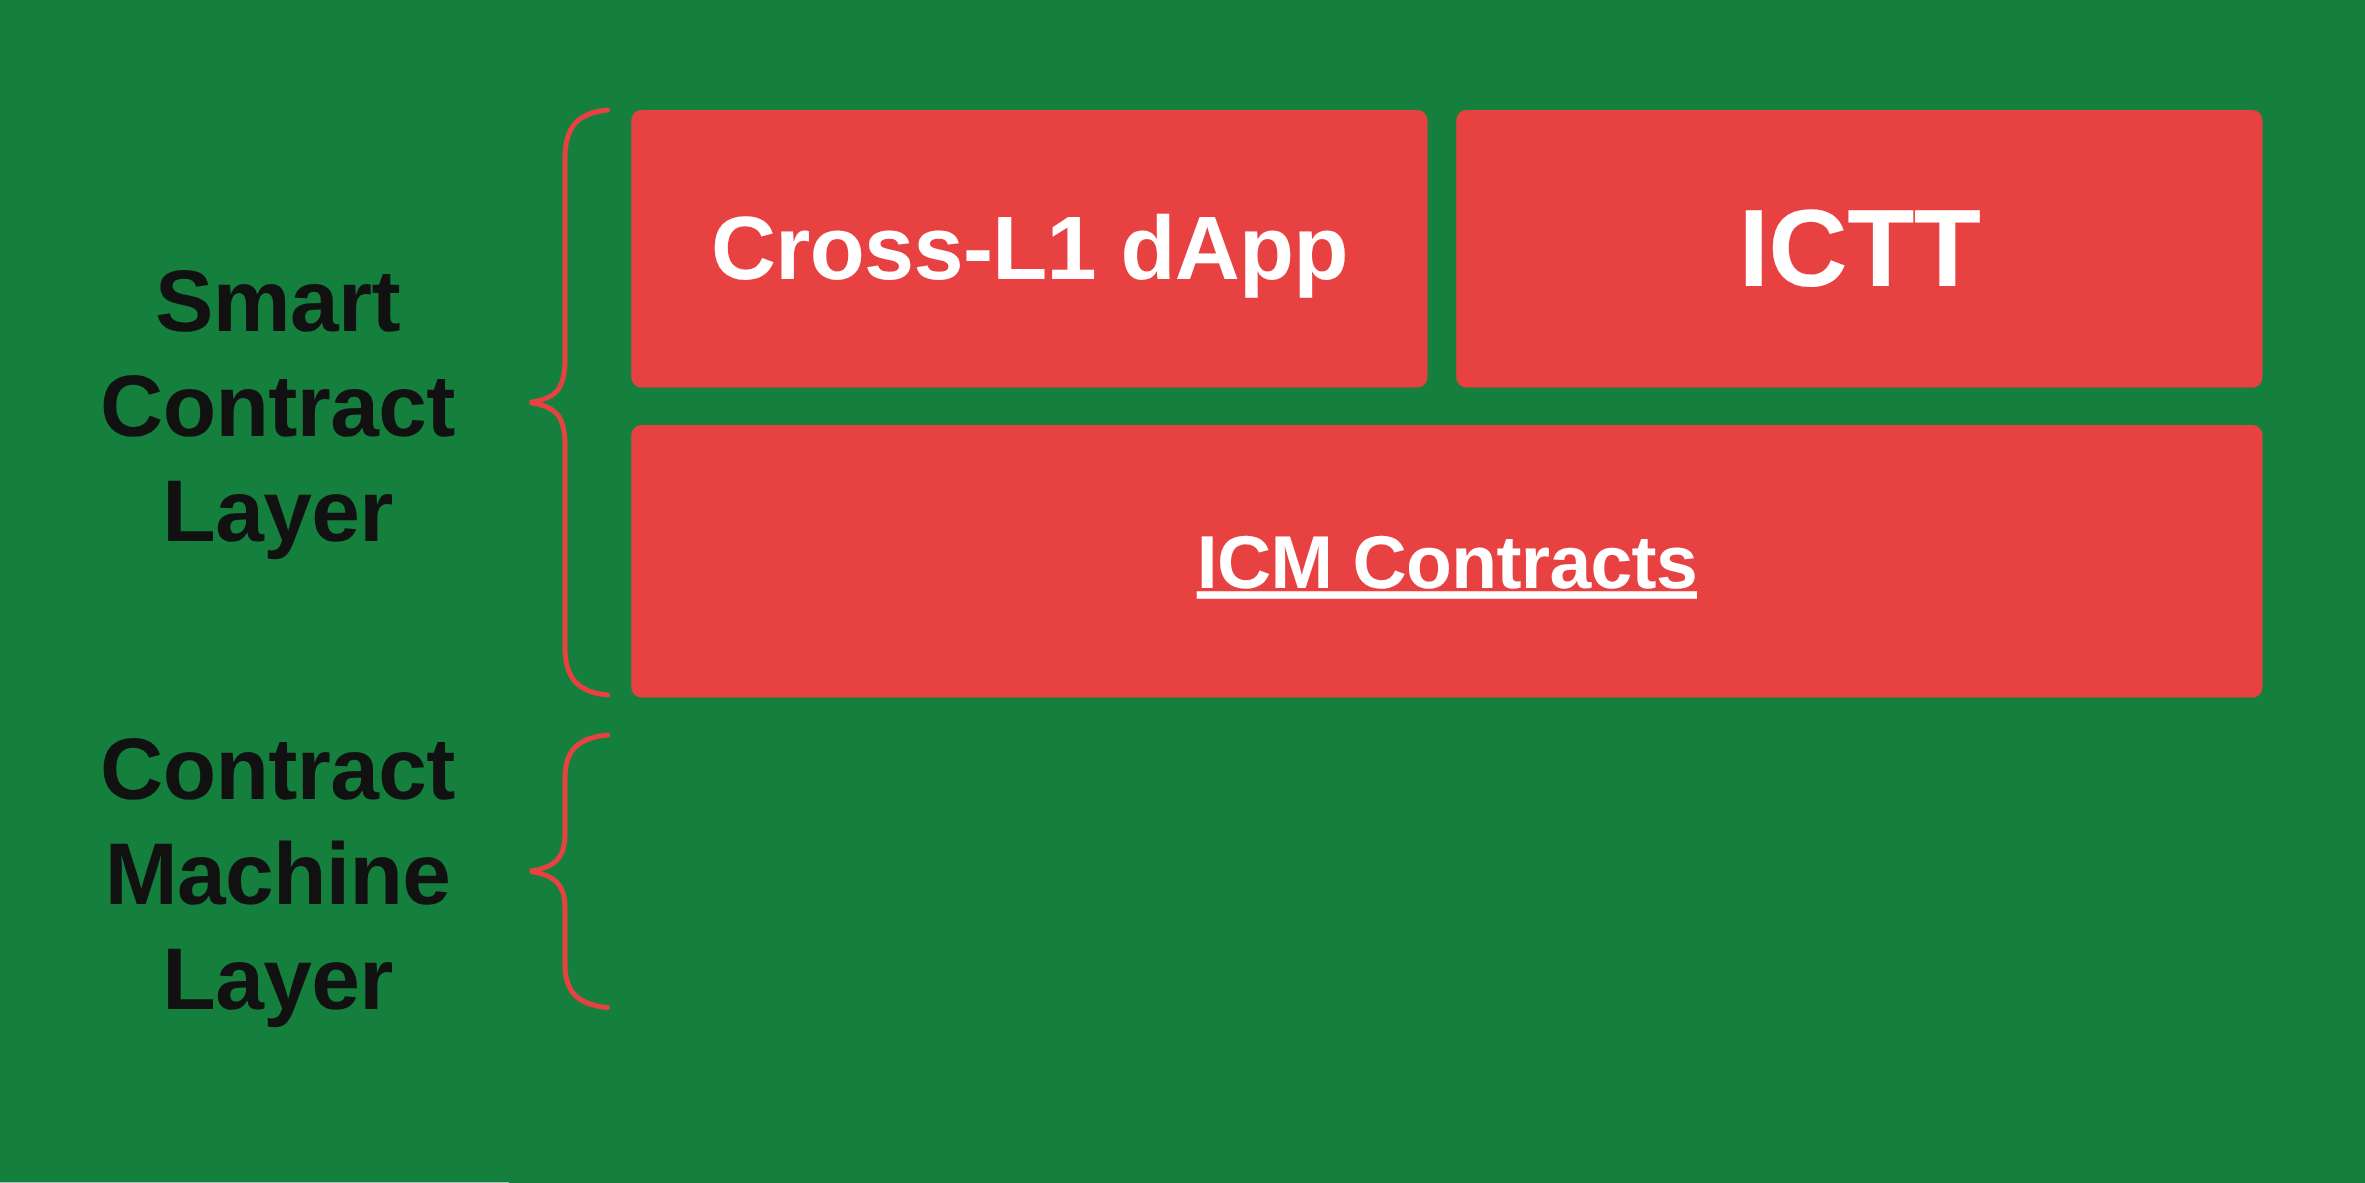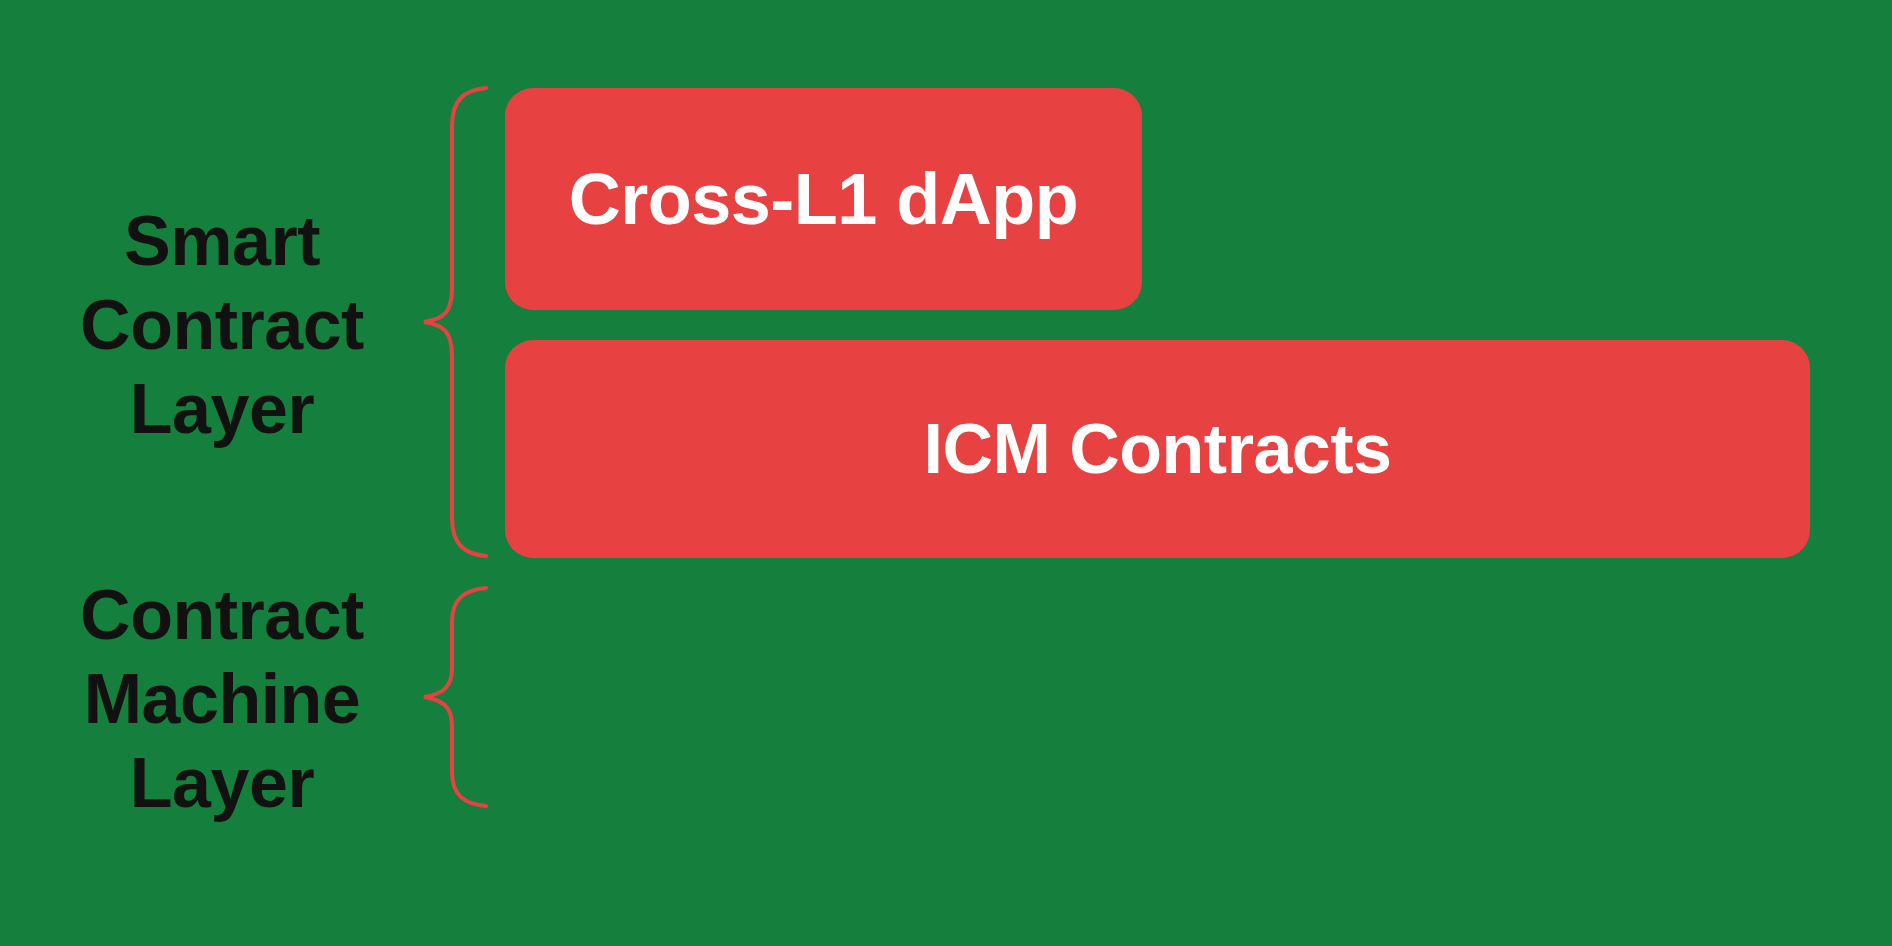--- a/index.html
+++ b/index.html
@@ -39,39 +39,39 @@
     stroke: #E84142;
     stroke-width: 4;
     stroke-linecap: round;
   }
   .brace-smart   { top: 86px;  width: 70px; height: 472px; }
   .brace-virtual { top: 586px; width: 70px; height: 222px; }
 
   .box {
     position: absolute;
     background: #E84142;
-    border-radius: 28px;
+    border-radius: 8px;
     display: flex;
     align-items: center;
     justify-content: center;
   }
   .box-label {
     color: #ffffff;
     font-weight: 700;
     letter-spacing: -0.5px;
     white-space: nowrap;
   }
   .box-cross         { left: 505px;  top: 88px;  width: 637px;  height: 222px; }
   .box-ictt          { left: 1165px; top: 88px;  width: 645px;  height: 222px; }
   .box-icm-contracts { left: 505px;  top: 340px; width: 1305px; height: 218px; }
   .box-icm           { left: 505px;  top: 588px; width: 1305px; height: 218px; }
 
   .box-cross .box-label         { font-size: 72px; }
   .box-ictt .box-label          { font-size: 88px; }
-  .box-icm-contracts .box-label { font-size: 70px; }
+  .box-icm-contracts .box-label { font-size: 60px; text-decoration: underline; }
   .box-icm .box-label           { font-size: 88px; }
 </style>
 </head>
 <body>
 
 <div class="canvas">
 
   <div class="layer-label label-smart">Smart
 Contract
 Layer</div>
@@ -85,19 +85,22 @@
   </svg>
 
   <svg class="brace brace-virtual" viewBox="0 0 70 222" aria-hidden="true">
     <path d="M 66 2 C 44 4, 32 13, 32 36 L 32 82 C 32 100, 24 108, 4 111 C 24 114, 32 122, 32 140 L 32 186 C 32 209, 44 218, 66 220" stroke="#E84142"></path>
   </svg>
 
   <div class="box box-cross">
     <span class="box-label">Cross-L1 dApp</span>
   </div>
 
+  <div class="box box-ictt">
+    <span class="box-label">ICTT</span>
+  </div>
 
   <div class="box box-icm-contracts">
     <span class="box-label">ICM Contracts</span>
   </div>
 
 
 </div>
 
 </body></html>

